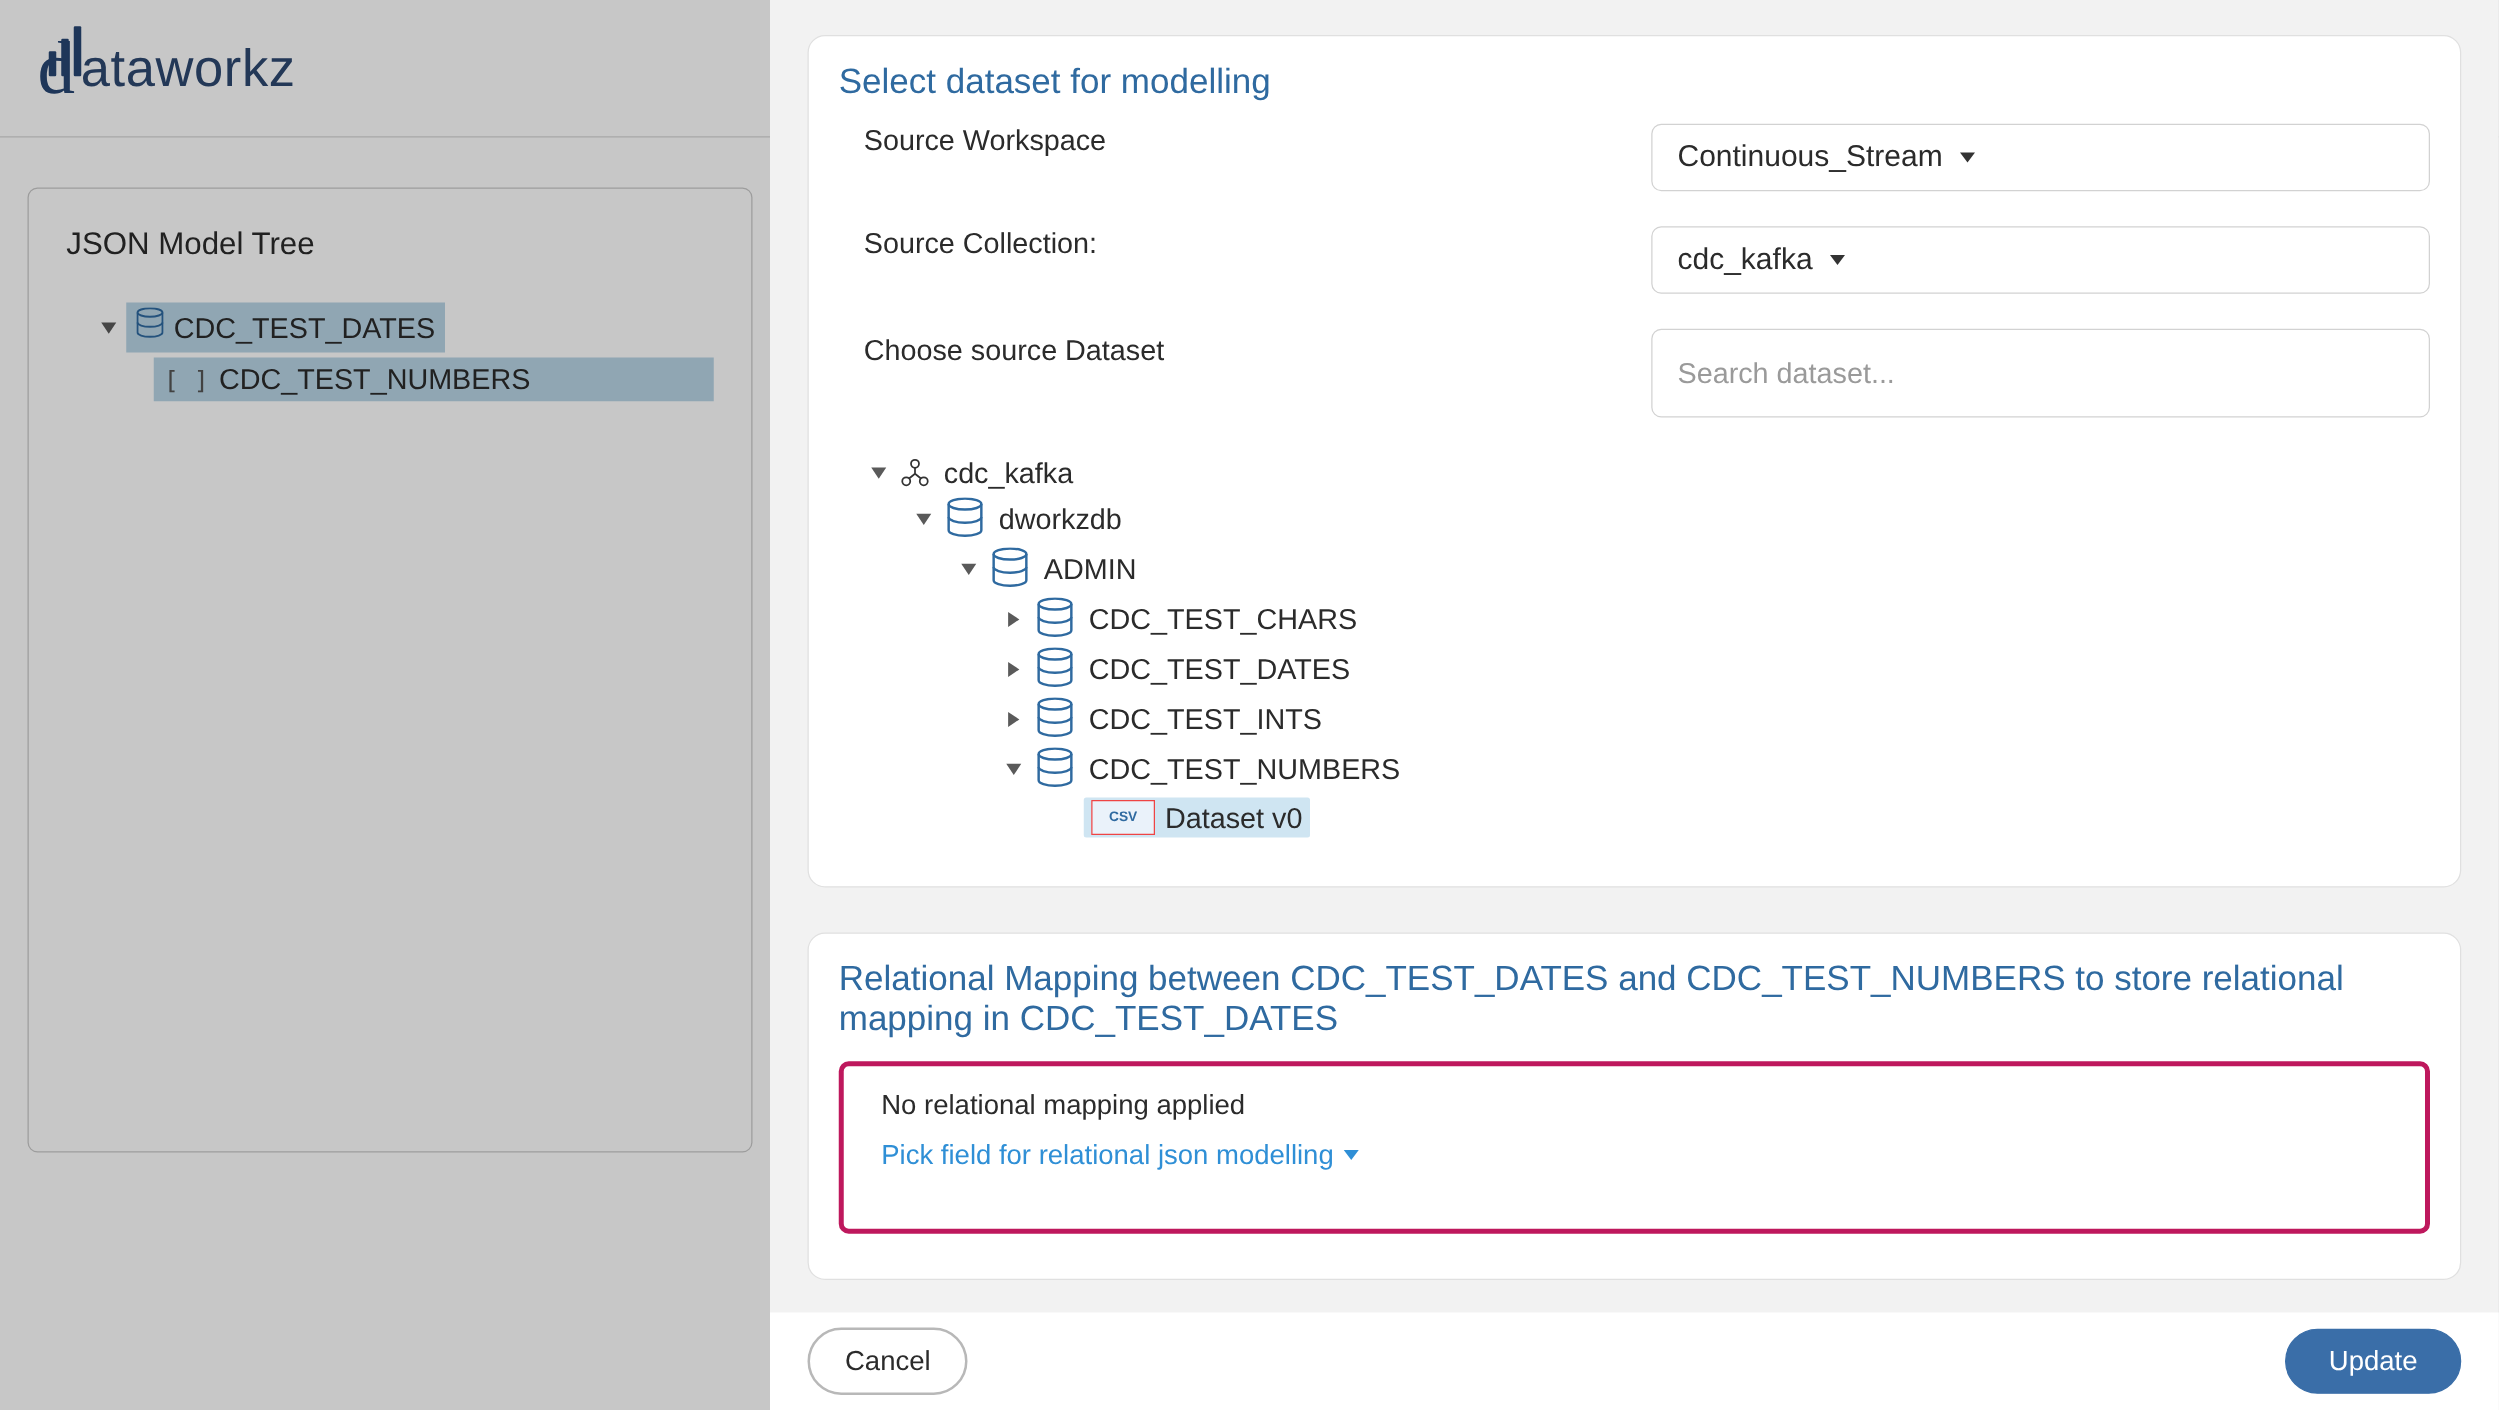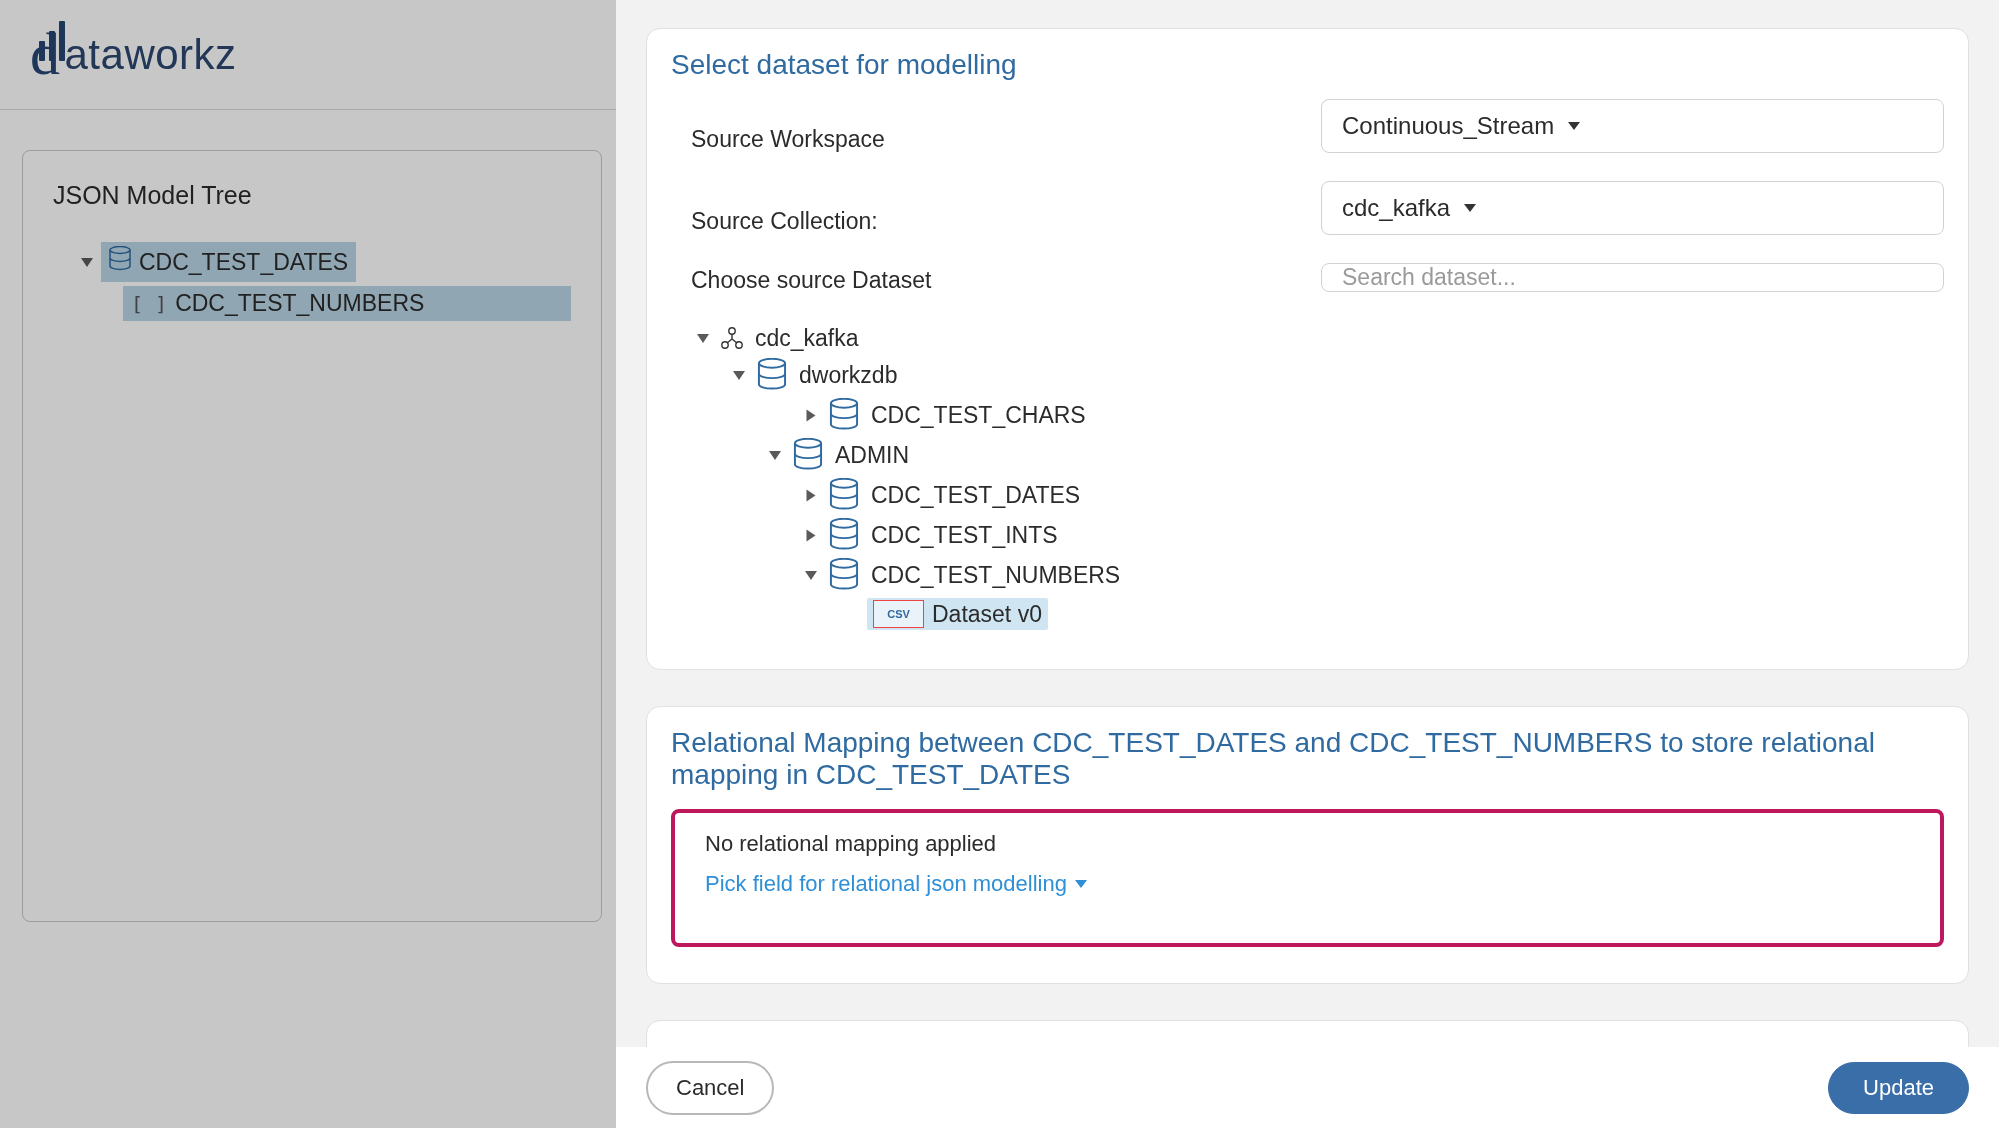--- a/index.html
+++ b/index.html
@@ -86,21 +86,21 @@
     margin-bottom: 36px;
   }
   .card-title {
     color:#2f6aa0;
     font-size:28px;
     font-weight:500;
     margin-bottom: 18px;
   }
   .card-row {
     display:flex;
-    align-items:flex-end;
+    align-items:flex-start;
     margin: 8px 0 28px 0;
     gap: 40px;
   }
   .card-row .label {
     width: 610px;
     font-size: 23px;
     padding-left: 20px;
   }
   .dropdown {
     flex:1;
@@ -112,21 +112,21 @@
     cursor:pointer;
     background:#fff;
   }
   .dropdown .caret {
     width:0;height:0;border-left:6px solid transparent;border-right:6px solid transparent;border-top:8px solid #333;
   }
   .search-input {
     flex:1;
     border:1px solid #d2d2d2;
     border-radius:8px;
-    padding:0 20px;
+    padding:21px 20px;
     font-size:23px;
     color:#8c8c8c;
     background:#fff;
   }
   
   .src-tree { padding-left: 20px; font-size: 23px; }
   .src-tree .node { display:flex; align-items:center; gap:10px; padding:3px 6px; }
   .src-tree .indent-0{ margin-left: 0px; }
   .src-tree .indent-1{ margin-left: 36px; }
   .src-tree .indent-2{ margin-left: 72px; }
@@ -260,42 +260,42 @@
           <span class="tri"></span>
           <span class="cyl-icon">
             <svg width="34" height="34" viewBox="0 0 22 26">
                 <ellipse cx="11" cy="4" rx="10" ry="3.4" fill="none" stroke="#2f6aa0" stroke-width="1.5"></ellipse>
                 <path d="M1 4v8c0 1.9 4.5 3.4 10 3.4s10-1.5 10-3.4V4" fill="none" stroke="#2f6aa0" stroke-width="1.5"></path>
                 <path d="M1 12v8c0 1.9 4.5 3.4 10 3.4s10-1.5 10-3.4v-8" fill="none" stroke="#2f6aa0" stroke-width="1.5"></path>
               </svg>
           </span>
           <span>dworkzdb</span>
         </div>
+        <div class="node indent-2">
+          <span class="tri"></span>
+          <span class="cyl-icon">
+            <svg width="34" height="34" viewBox="0 0 22 26">
+                <ellipse cx="11" cy="4" rx="10" ry="3.4" fill="none" stroke="#2f6aa0" stroke-width="1.5"></ellipse>
+                <path d="M1 4v8c0 1.9 4.5 3.4 10 3.4s10-1.5 10-3.4V4" fill="none" stroke="#2f6aa0" stroke-width="1.5"></path>
+                <path d="M1 12v8c0 1.9 4.5 3.4 10 3.4s10-1.5 10-3.4v-8" fill="none" stroke="#2f6aa0" stroke-width="1.5"></path>
+              </svg>
+          </span>
+          <span>ADMIN</span>
+        </div>
+
         <div class="node indent-3">
           <span class="tri right"></span>
           <span class="cyl-icon">
             <svg width="34" height="34" viewBox="0 0 22 26">
                 <ellipse cx="11" cy="4" rx="10" ry="3.4" fill="none" stroke="#2f6aa0" stroke-width="1.5"></ellipse>
                 <path d="M1 4v8c0 1.9 4.5 3.4 10 3.4s10-1.5 10-3.4V4" fill="none" stroke="#2f6aa0" stroke-width="1.5"></path>
                 <path d="M1 12v8c0 1.9 4.5 3.4 10 3.4s10-1.5 10-3.4v-8" fill="none" stroke="#2f6aa0" stroke-width="1.5"></path>
               </svg>
           </span>
           <span>CDC_TEST_CHARS</span>
-        </div>
-
-        <div class="node indent-2">
-          <span class="tri"></span>
-          <span class="cyl-icon">
-            <svg width="34" height="34" viewBox="0 0 22 26">
-                <ellipse cx="11" cy="4" rx="10" ry="3.4" fill="none" stroke="#2f6aa0" stroke-width="1.5"></ellipse>
-                <path d="M1 4v8c0 1.9 4.5 3.4 10 3.4s10-1.5 10-3.4V4" fill="none" stroke="#2f6aa0" stroke-width="1.5"></path>
-                <path d="M1 12v8c0 1.9 4.5 3.4 10 3.4s10-1.5 10-3.4v-8" fill="none" stroke="#2f6aa0" stroke-width="1.5"></path>
-              </svg>
-          </span>
-          <span>ADMIN</span>
         </div>
         <div class="node indent-3">
           <span class="tri right"></span>
           <span class="cyl-icon">
             <svg width="34" height="34" viewBox="0 0 22 26">
                 <ellipse cx="11" cy="4" rx="10" ry="3.4" fill="none" stroke="#2f6aa0" stroke-width="1.5"></ellipse>
                 <path d="M1 4v8c0 1.9 4.5 3.4 10 3.4s10-1.5 10-3.4V4" fill="none" stroke="#2f6aa0" stroke-width="1.5"></path>
                 <path d="M1 12v8c0 1.9 4.5 3.4 10 3.4s10-1.5 10-3.4v-8" fill="none" stroke="#2f6aa0" stroke-width="1.5"></path>
               </svg>
           </span>

